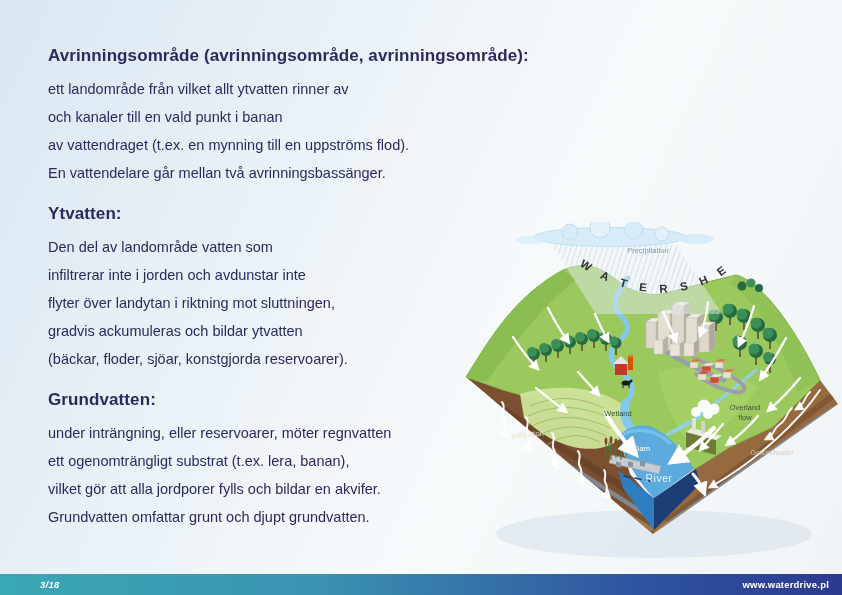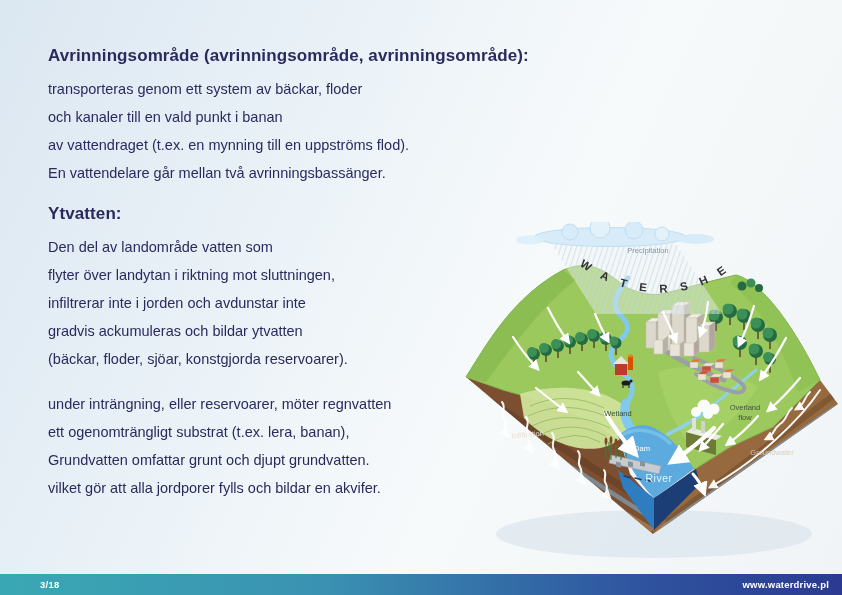--- a/index.html
+++ b/index.html
@@ -16,53 +16,54 @@
   }
   .sec { margin-bottom:17px; }
   .sec p { font-size:14.5px; line-height:28px; white-space:nowrap; }
   .footer {
     position:absolute; left:0; bottom:0; width:842px; height:21px;
     background:linear-gradient(90deg,#3aa8b4 0%,#3a92b2 38%,#2f55a0 75%,#2b3a90 100%);
     display:flex; align-items:center; justify-content:space-between;
     color:#ffffff; font-size:9.5px;
     padding:0 13px 0 40px;
   }
-  .footer .pageno { font-weight:bold; letter-spacing:.3px; }
+  .footer .pageno { font-weight:bold; letter-spacing:.3px;font-style:italic; }
   .footer .site { font-weight:bold; letter-spacing:.2px; }
   .illus { position:absolute; left:458px; top:222px; width:384px; height:348px; }
   svg text { font-family:"Liberation Sans","DejaVu Sans",sans-serif; }
   .lbl-small { font-size:7.5px; }
   .ws-text { font-size:11.5px; font-weight:bold; fill:#333333; letter-spacing:5px; }
 </style>
 </head>
 <body>
 
 <div class="slide">
 
   <div class="text-col">
     <div class="sec">
       <div class="sec-heading">Avrinningsområde (avrinningsområde, avrinningsområde):</div>
-      <p>transporteras genom ett system av bäckar, floder</p>
+      <p>ett landområde från vilket allt ytvatten rinner av</p>
       <p>och kanaler till en vald punkt i banan</p>
       <p>av vattendraget (t.ex. en mynning till en uppströms flod).</p>
       <p>En vattendelare går mellan två avrinningsbassänger.</p>
     </div>
     <div class="sec">
       <div class="sec-heading">Ytvatten:</div>
       <p>Den del av landområde vatten som</p>
+      <p>infiltrerar inte i jorden och avdunstar inte</p>
       <p>flyter över landytan i riktning mot sluttningen,</p>
-      <p>infiltrerar inte i jorden och avdunstar inte</p>
       <p>gradvis ackumuleras och bildar ytvatten</p>
       <p>(bäckar, floder, sjöar, konstgjorda reservoarer).</p>
     </div>
     <div class="sec">
+      <div class="sec-heading">Grundvatten:</div>
       <p>under inträngning, eller reservoarer, möter regnvatten</p>
       <p>ett ogenomträngligt substrat (t.ex. lera, banan),</p>
+      <p>vilket gör att alla jordporer fylls och bildar en akvifer.</p>
       <p>Grundvatten omfattar grunt och djupt grundvatten.</p>
-      <p>vilket gör att alla jordporer fylls och bildar en akvifer.</p>
     </div>
   </div>
 
   <svg class="illus" viewBox="0 0 384 348">
     <defs>
       <marker id="arw" markerWidth="5" markerHeight="5" refX="2.5" refY="2.5" orient="auto">
         <path d="M0,0 L5,2.5 L0,5 Z" fill="#ffffff"></path>
       </marker>
       <pattern id="rainpat" width="5" height="8" patternUnits="userSpaceOnUse" patternTransform="rotate(18)">
         <rect x="0" y="0" width="1.1" height="8" fill="#c6d3de"></rect>

